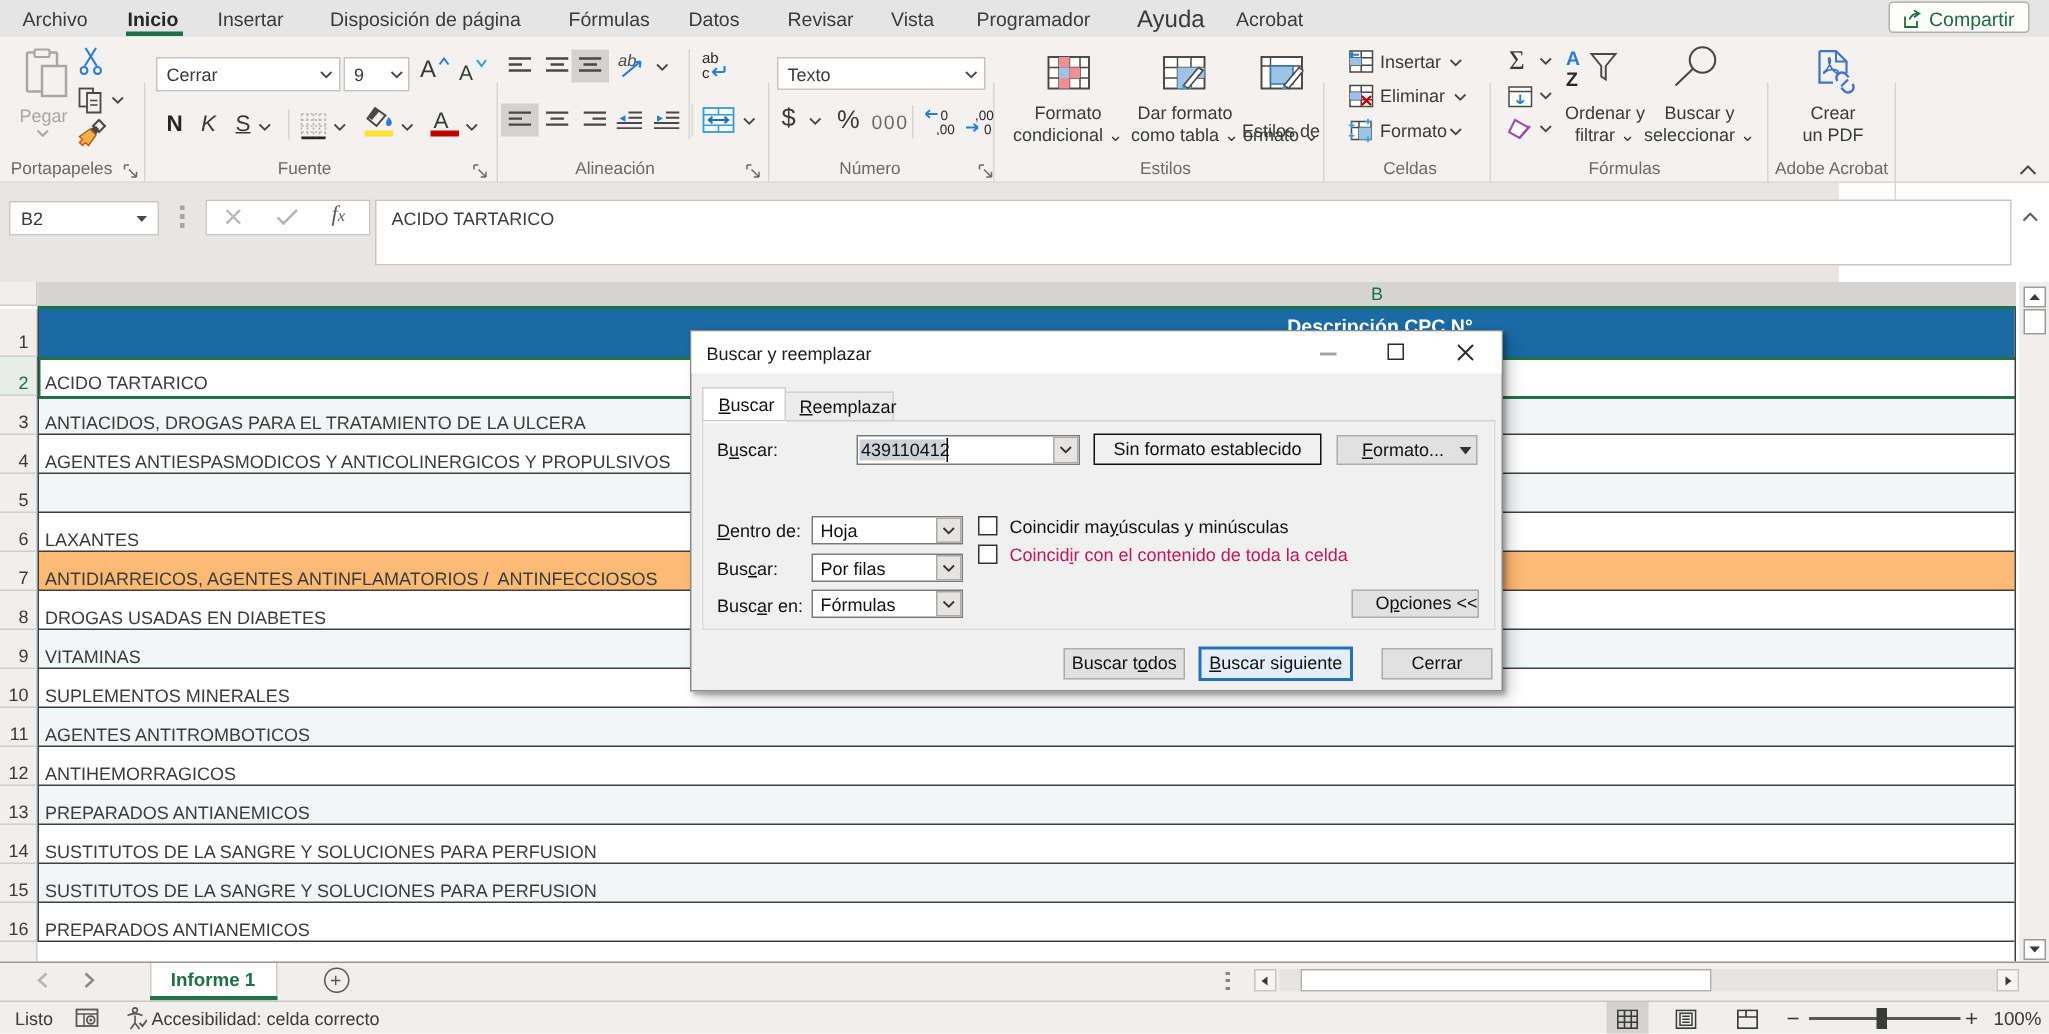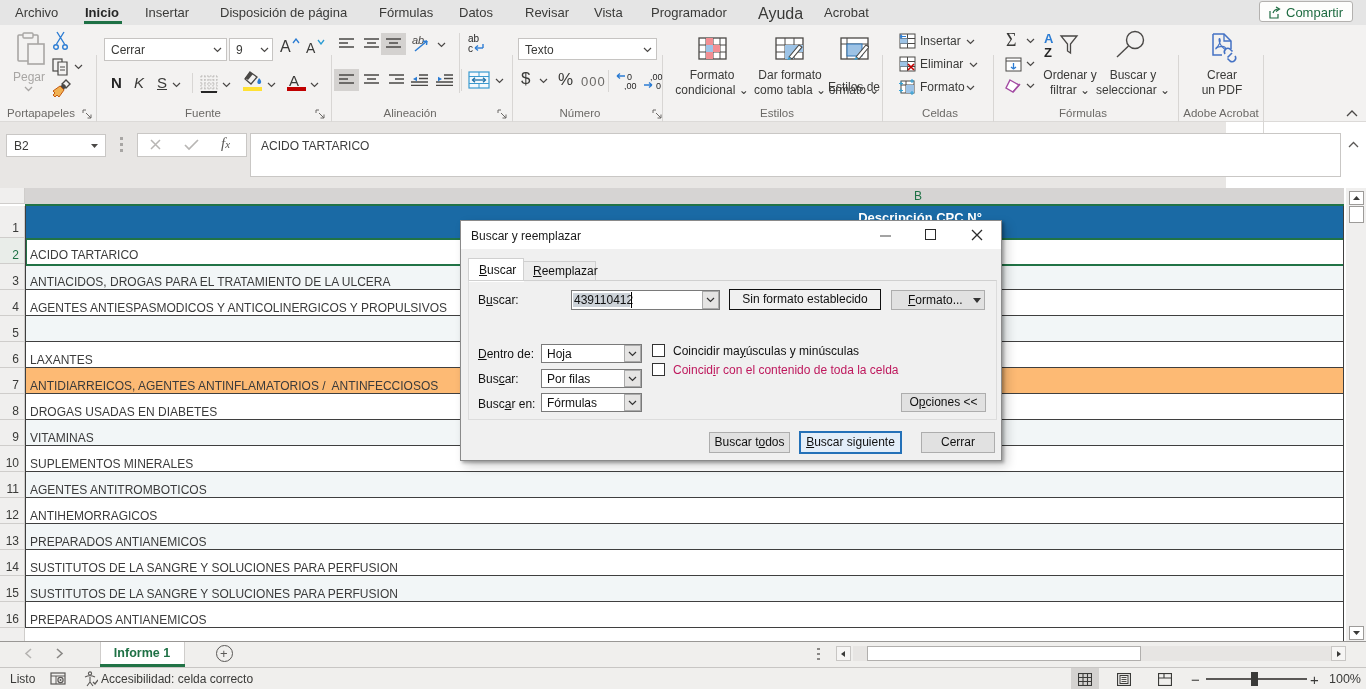--- a/index.html
+++ b/index.html
@@ -574,18 +574,18 @@
 <div class="rtxt" style="left:86px;top:175px;color:#111">Fórmulas</div>
 <div class="a" style="left:163px;top:173px;width:17px;height:17px;background:#e5e4e3;border:1px solid #aaa"></div>
 <svg class="a" style="left:167px;top:179px" width="9" height="6">
         <path d="M1 1l3.5 3.5L8 1" stroke="#333" stroke-width="1.2" fill="none"></path>
       </svg>
 
 <div class="a" style="left:191px;top:123px;width:13px;height:13px;background:#fff;border:1.4px solid #333"></div>
 <div class="rtxt" style="left:212px;top:123px;color:#111">Coincidir ma<u>y</u>úsculas y minúsculas</div>
 <div class="a" style="left:191px;top:142px;width:13px;height:13px;background:#fff;border:1.4px solid #333"></div>
 <div class="rtxt" style="left:212px;top:142px;color:#be185d">Coincid<u>i</u>r con el contenido de toda la celda</div>
-<div class="a" style="left:440px;top:172px;width:85px;height:19px;background:#e1e1e1;border:1px solid #adadad;text-align:center;line-height:17px;color:#111">O<u>p</u>ciones &lt;&lt;</div>
+<div class="a" style="left:440px;top:172px;width:85px;height:19px;background:#e1e1e1;border:1px solid #adadad;text-align:right;line-height:17px;color:#111">O<u>p</u>ciones &lt;&lt;</div>
 
 <div class="a" style="left:248px;top:211px;width:81px;height:21px;background:#e1e1e1;border:1px solid #adadad;text-align:center;line-height:19px;color:#111">Buscar t<u>o</u>dos</div>
 <div class="a" style="left:338px;top:210px;width:103px;height:23px;background:#e3eef9;border:2px solid #2471b8;text-align:center;line-height:19px;color:#111"><u>B</u>uscar siguiente</div>
 <div class="a" style="left:460px;top:211px;width:74px;height:21px;background:#e1e1e1;border:1px solid #adadad;text-align:center;line-height:19px;color:#111">Cerrar</div>
 </div>
 </div>
 </body></html>

